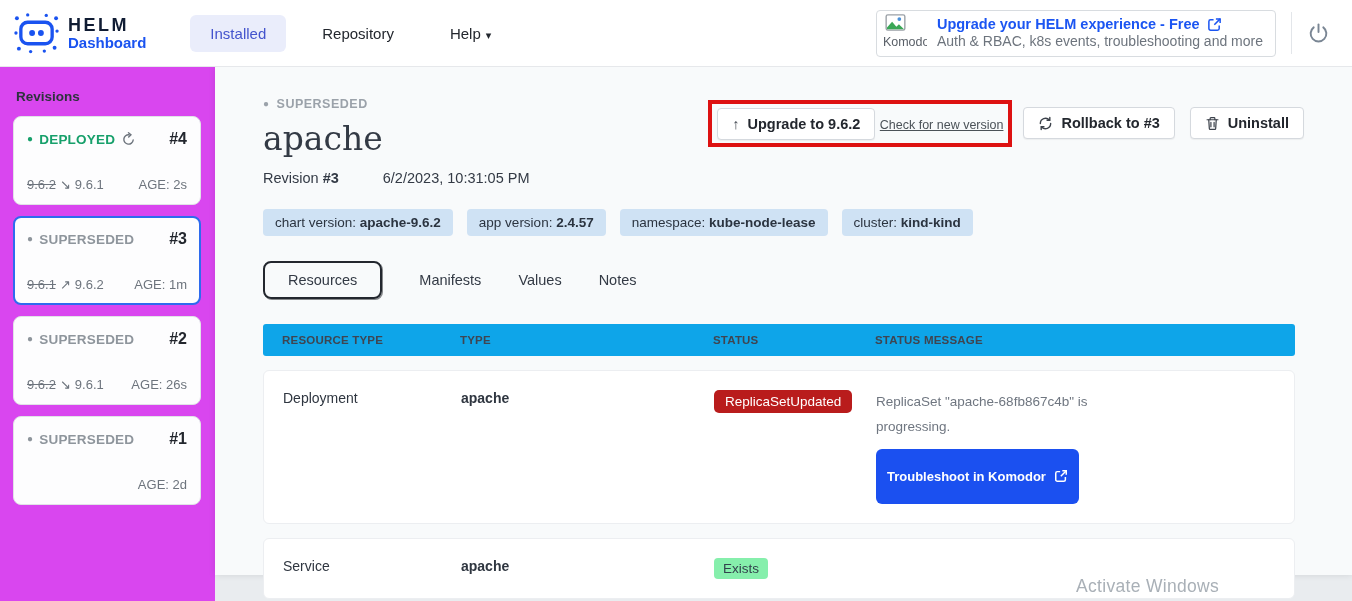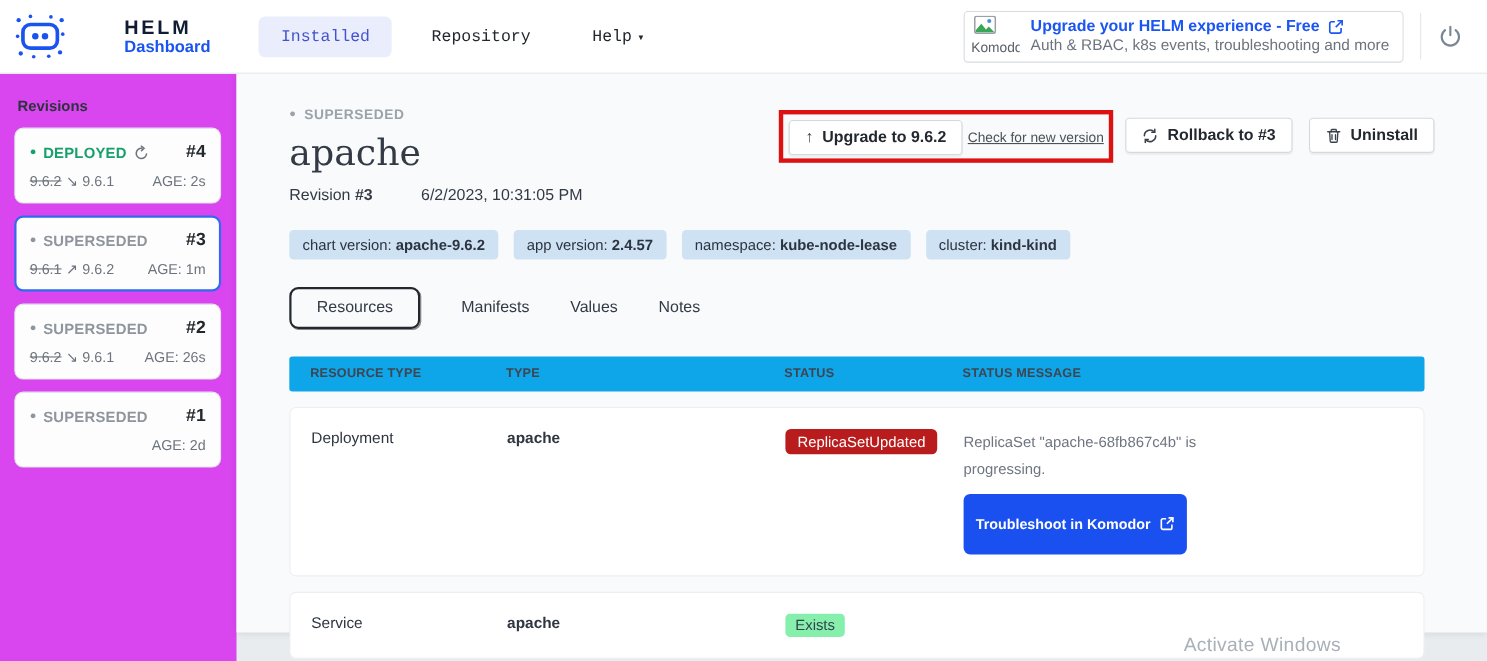--- a/index.html
+++ b/index.html
@@ -2,25 +2,25 @@
 <html><head>
 <meta charset="utf-8">
 <style>
   * { margin:0; padding:0; box-sizing:border-box; }
   body { font-family:"Liberation Sans", sans-serif; }
   .page { position:relative; width:1352px; height:601px; background:#e9ecef; overflow:hidden; color:#2b313b; }
 
   
   .navbar { position:relative; z-index:3; height:67px; background:#fff; border-bottom:1px solid #e6e8eb; display:flex; align-items:center; padding:0 14px; }
   .logo { display:flex; align-items:center; gap:9px; }
-  .logo-text { line-height:1.05;margin-left:45px; }
+  .logo-text { line-height:1.05; }
   .logo-line1 { font-size:18px; font-weight:800; letter-spacing:2.5px; color:#101c33; display:block; }
   .logo-line2 { font-size:15px; font-weight:700; color:#1a53f0; display:block; }
   .nav { display:flex; align-items:center; gap:16px; margin-left:44px; }
-  .nav-item { padding:10px 20px; font-size:15px; color:#23272e; cursor:pointer; border-radius:6px;font-family:Liberation Mono, monospace; }
+  .nav-item { padding:10px 20px; font-size:15px; color:#23272e; cursor:pointer; border-radius:6px; }
   .nav-item.active { background:#eaedfb; color:#4353cd; }
   .nav-item .caret { font-size:11px; margin-left:5px; color:#23272e; }
   .nav-right { margin-left:auto; display:flex; align-items:center; }
   .banner { display:flex; align-items:center; gap:10px; border:1px solid #d8dce0; border-radius:4px; padding:4px 12px 4px 6px; height:47px; background:#fff; cursor:pointer; text-decoration:none; }
   .banner-img { width:44px; height:39px; overflow:hidden; color:#5a6068; }
   .banner-img .alt { display:block; font-size:12.5px; color:#5a6068; white-space:nowrap; }
   .banner-title { font-size:14.5px; font-weight:700; color:#1b55f2; display:flex; align-items:center; gap:7px; }
   .banner-sub { font-size:14px; color:#6d747d; margin-top:2px; }
   .v-div { width:1px; height:42px; background:#e3e6ea; margin:0 15px; }
   .power-btn { background:none; border:none; color:#7a8694; cursor:pointer; margin-right:8px; display:flex; }
@@ -30,21 +30,21 @@
   .sidebar-title { font-size:13.5px; font-weight:700; color:#2d333d; margin:22px 0 12px 16px; }
   .rev-card { background:#fdfdfe; border:1px solid #e0e3e7; border-radius:8px; margin:0 14px 11px 13px; padding:13px 13px 12px; cursor:pointer; }
   .rev-card.selected { border:2px solid #2e6bee; padding:12px 12px 11px; }
   .rev-top { display:flex; align-items:center; }
   .rev-status { font-size:13.5px; font-weight:700; letter-spacing:.2px; display:flex; align-items:center; gap:6px; }
   .rev-card.deployed .rev-status { color:#17a06b; }
   .rev-card.superseded .rev-status { color:#8e959c; }
   .rev-dot { font-size:10px; line-height:1; }
   .reload-ico { margin-left:6px; color:#6d747d; display:flex; }
   .rev-num { margin-left:auto; font-size:16px; font-weight:700; color:#23272e; }
-  .rev-meta { display:flex; align-items:flex-end; margin-top:8px; font-size:13px; color:#6d747d; min-height:16px; }
+  .rev-meta { display:flex; align-items:flex-end; margin-top:28px; font-size:13px; color:#6d747d; min-height:16px; }
   .strike { text-decoration:line-through; }
   .rev-arrow { margin:0 4px; }
   .rev-age { margin-left:auto; }
 
   
   .main { position:absolute; left:215px; top:67px; width:1137px; height:508px; background:#f8fafb; box-shadow:0 0 7px rgba(0,0,0,.10); padding:30px 0 0 48px; }
   .status-line { display:flex; align-items:center; gap:7px; font-size:12.5px; font-weight:700; letter-spacing:.5px; color:#9ba2aa; }
   .main-title { font-family:"DejaVu Serif", serif; font-size:33px; font-weight:500; color:#333a45; margin:8px 0 12px; }
   .rev-line { display:flex; gap:44px; font-size:14.5px; color:#333a45; }
   .chips { display:flex; gap:14px; margin-top:23px; }

